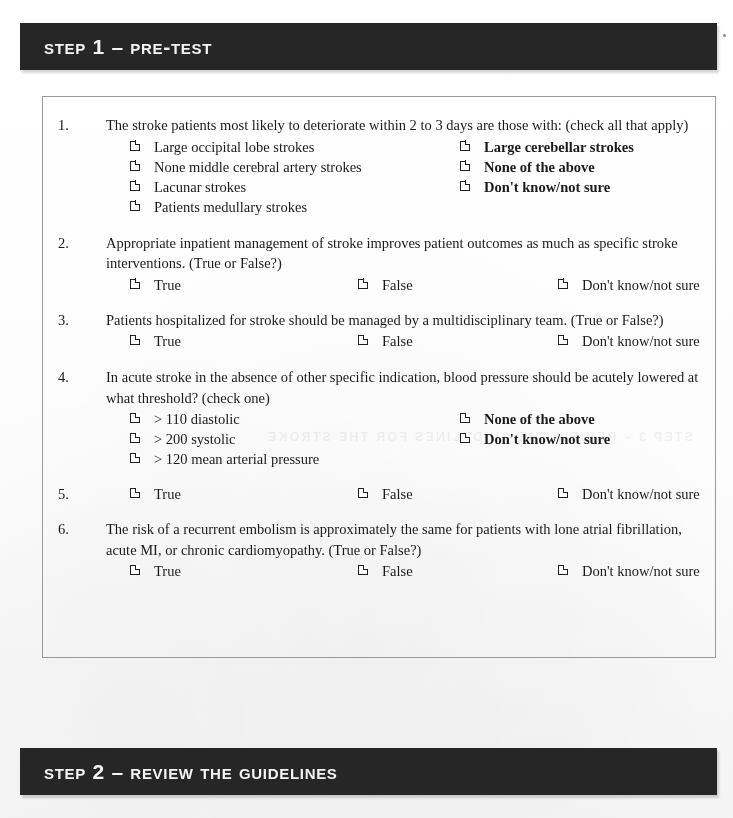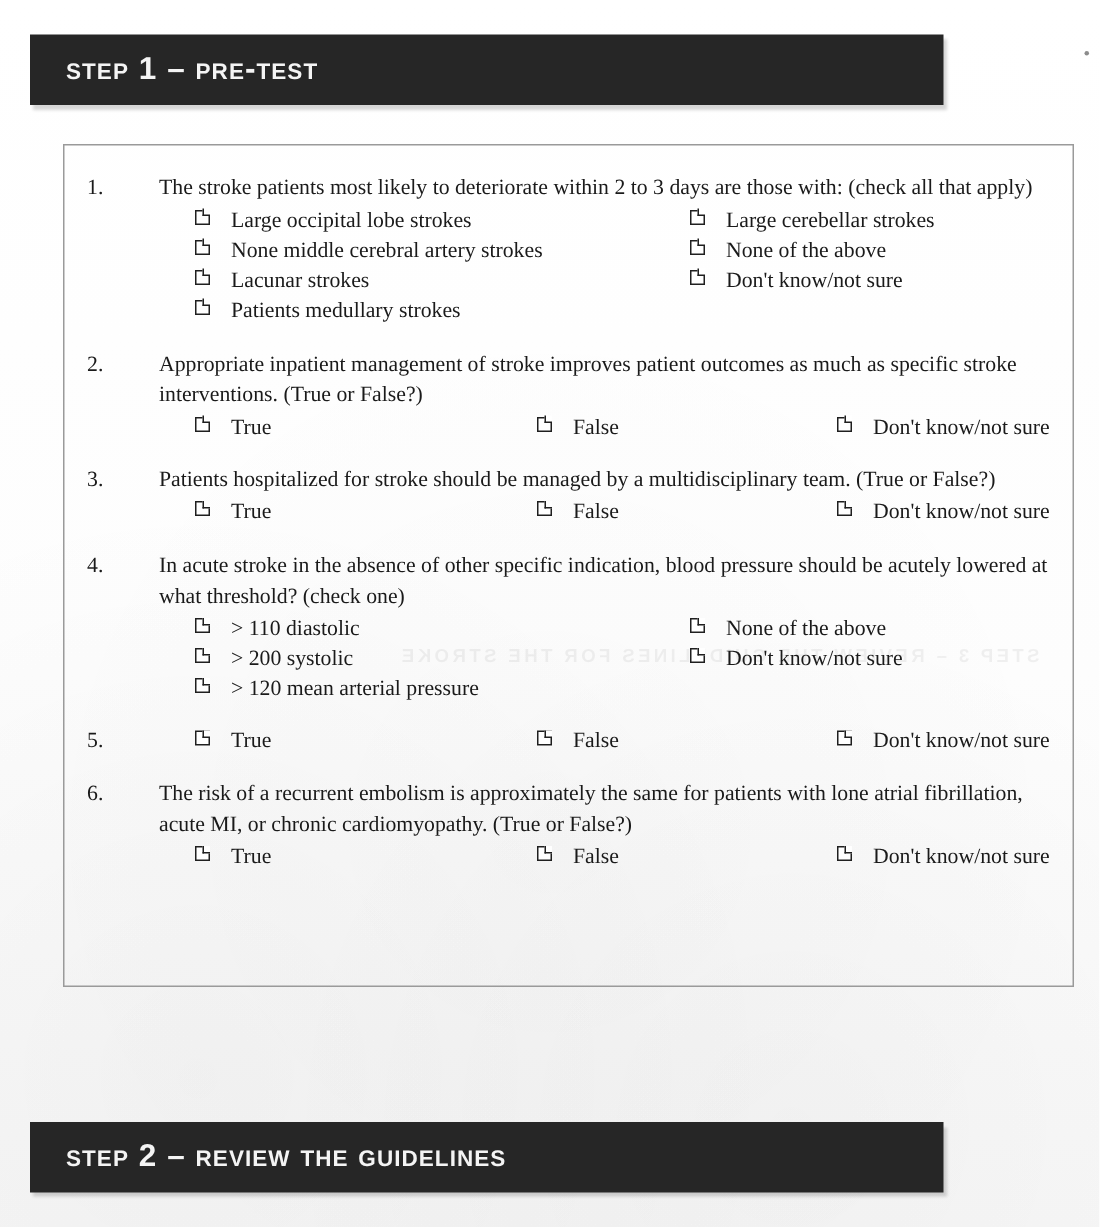--- a/index.html
+++ b/index.html
@@ -51,21 +51,21 @@
   .sheet {
     position: absolute;
     inset: 0;
     z-index: 2;
   }
 
   
   .step-bar {
     position: absolute;
     left: 20px;
-    width: 609px;
+    width: 697px;
     background: #262626;
     box-shadow: 2px 3px 2px rgba(0,0,0,0.16);
   }
   .step-bar-1 { top: 23px;  height: 47px; }
   .step-bar-2 { top: 748px; height: 47px; }
 
   .step-title {
     position: absolute;
     left: 24px;
     top: 50%;
@@ -154,21 +154,21 @@
   .opt {
     display: flex;
     align-items: baseline;
     font-size: 14.5px;
     line-height: 20px;
     white-space: nowrap;
   }
 
   
   .opt-col-left  { width: 330px; flex: 0 0 330px; }
-  .opt-col-right { flex: 0 0 auto; }
+  .opt-col-right { flex: 0 0 auto; font-weight: bold; }
 
   
   .tf-row .opt-true  { width: 228px; flex: 0 0 228px; }
   .tf-row .opt-false { width: 200px; flex: 0 0 200px; }
   .tf-row .opt-dk    { flex: 0 0 auto; }
 
   
   .cbox {
     position: relative;
     display: inline-block;

